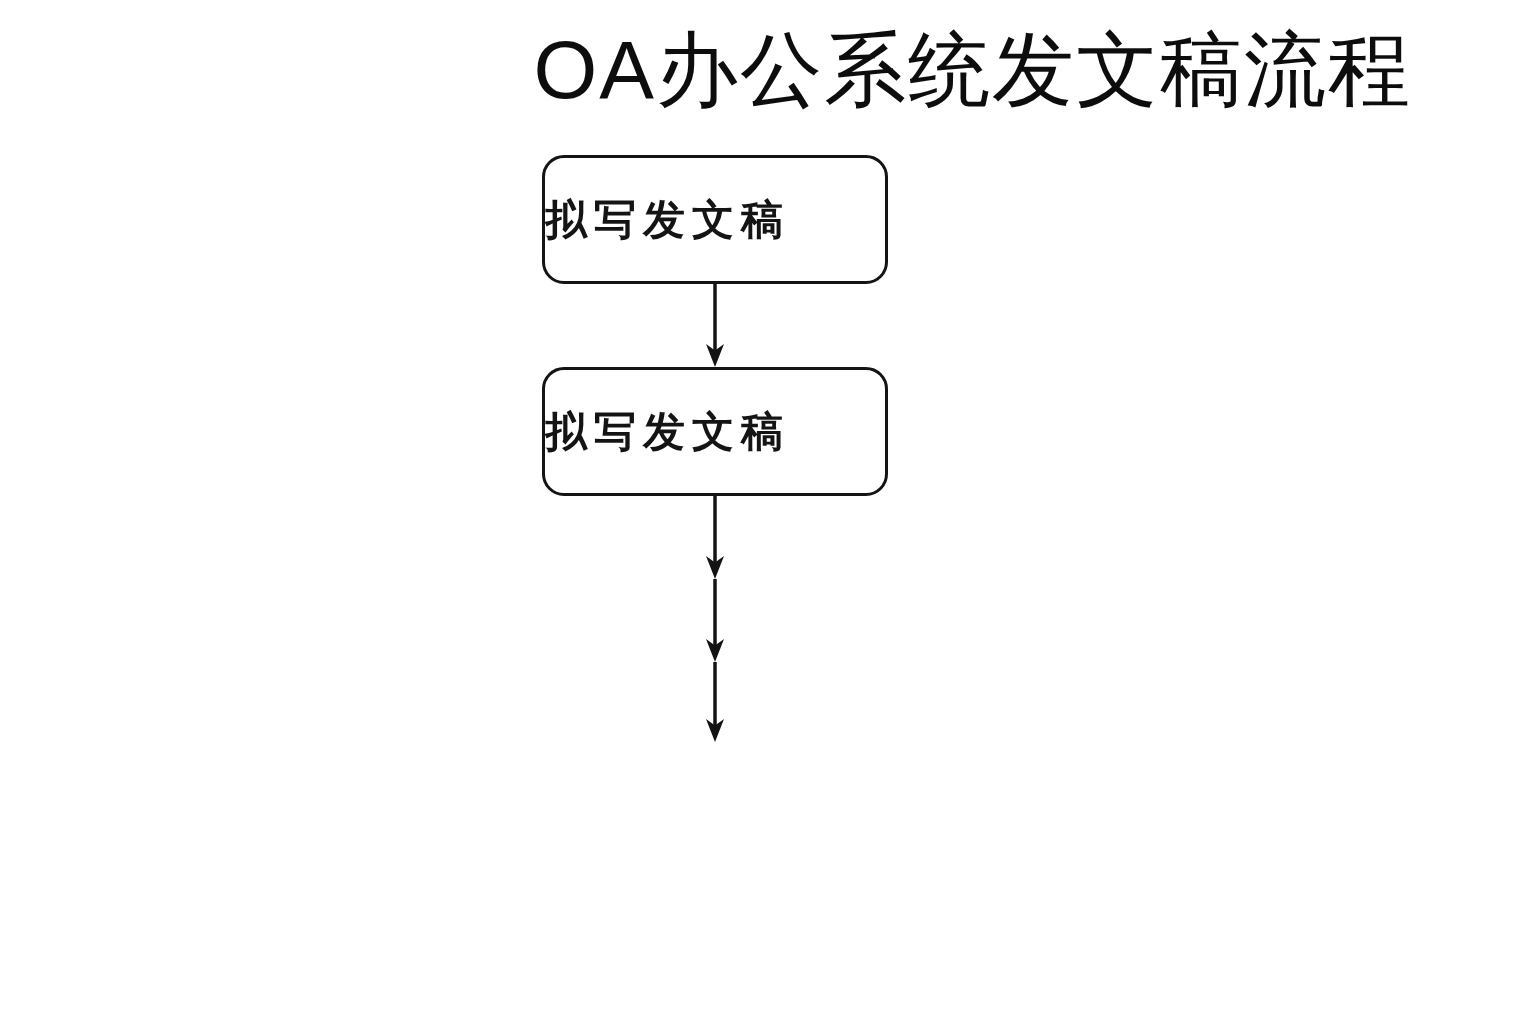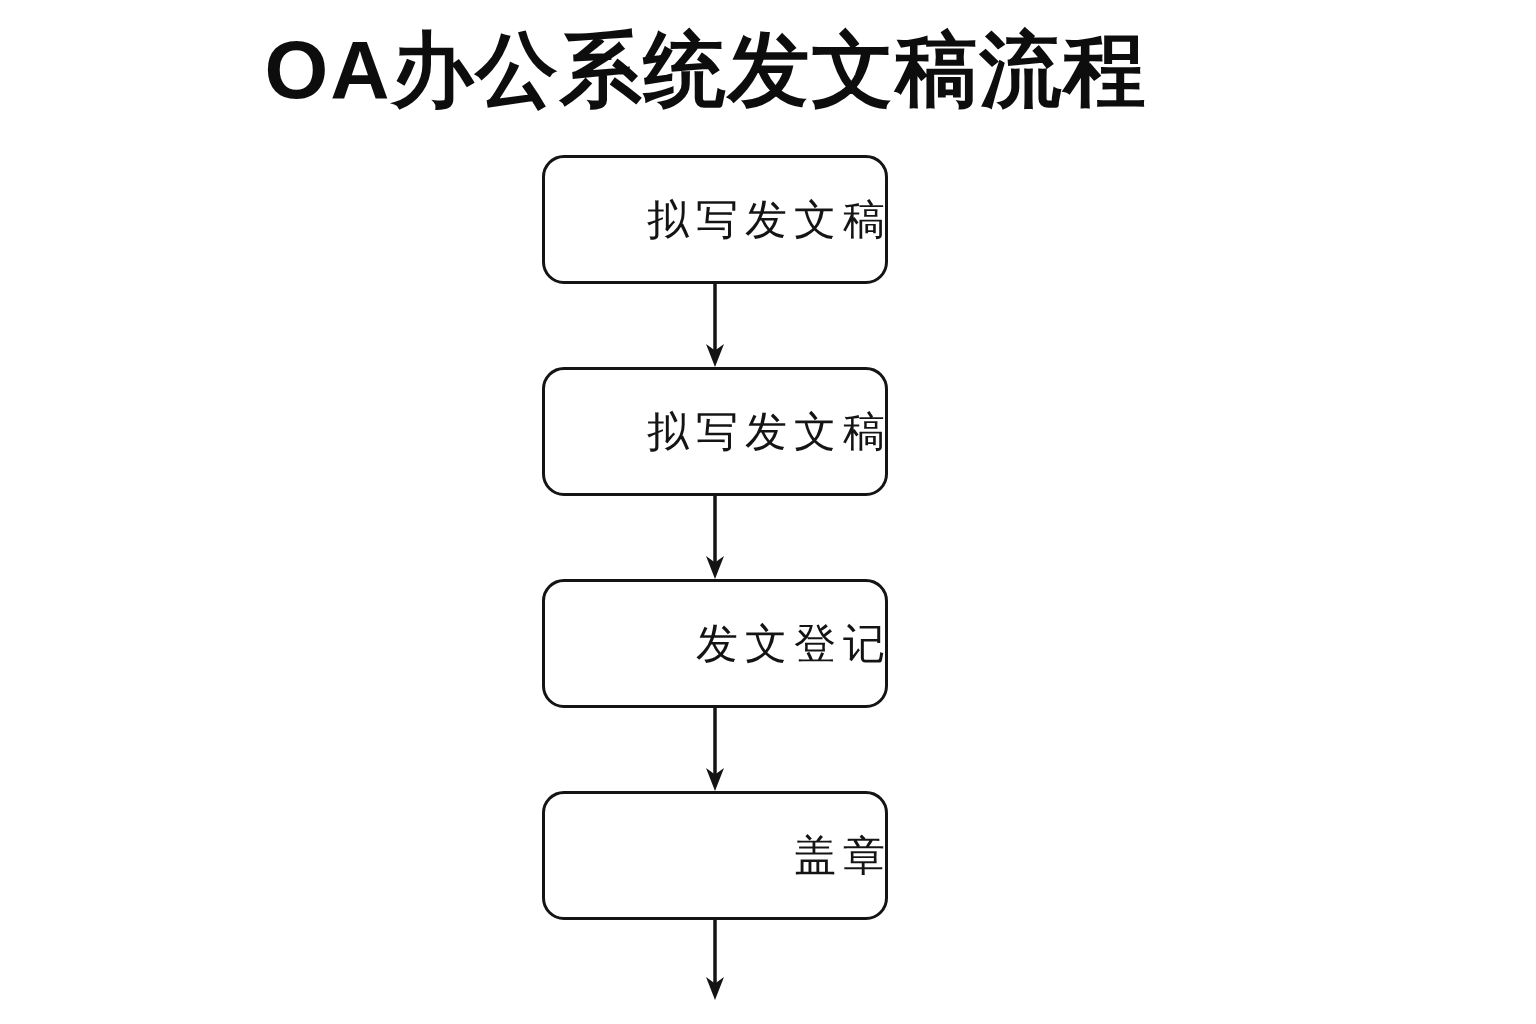--- a/index.html
+++ b/index.html
@@ -13,23 +13,23 @@
     background: #ffffff;
     overflow: hidden;
     font-family: "Liberation Sans", sans-serif;
     color: #111111;
   }
   .page-title {
     position: absolute;
     top: 16px;
     left: 0;
     width: 1412px;
-    text-align: center;
+    text-align: right;
     font-size: 82px;
-    font-weight: 700;
+    font-weight: 400;
     letter-spacing: 2px;
     color: #0d0d0d;
     white-space: nowrap;
   }
   .flow {
     position: absolute;
     top: 155px;
     left: 542px;
     width: 346px;
     display: flex;
@@ -38,21 +38,22 @@
   }
   .node {
     box-sizing: border-box;
     width: 346px;
     height: 129px;
     background: #ffffff;
     border: 3.5px solid #141414;
     border-radius: 22px;
     display: flex;
     align-items: center;
-    justify-content: flex-end;
+    justify-content: flex-start;
+    font-weight: bold;
   }
   .node-label {
     font-size: 42px;
     letter-spacing: 7px;
     margin-right: -7px; 
     color: #141414;
     white-space: nowrap;
   }
   .arrow {
     display: block;
@@ -77,31 +78,25 @@
 
   <div class="node">
     <span class="node-label">拟写发文稿</span>
   </div>
 
   <svg class="arrow" width="40" height="83" viewBox="0 0 40 83" aria-hidden="true">
     <line x1="20" y1="0" x2="20" y2="73" stroke="#141414" stroke-width="3.5"></line>
     <path d="M20 83 L11 60 L20 66.5 L29 60 Z" fill="#141414"></path>
   </svg>
 
-  <div class="node">
-    <span class="node-label">发文登记</span>
-  </div>
 
   <svg class="arrow" width="40" height="83" viewBox="0 0 40 83" aria-hidden="true">
     <line x1="20" y1="0" x2="20" y2="73" stroke="#141414" stroke-width="3.5"></line>
     <path d="M20 83 L11 60 L20 66.5 L29 60 Z" fill="#141414"></path>
   </svg>
 
-  <div class="node">
-    <span class="node-label">盖章</span>
-  </div>
 
   <svg class="arrow" width="40" height="80" viewBox="0 0 40 80" aria-hidden="true">
     <line x1="20" y1="0" x2="20" y2="70" stroke="#141414" stroke-width="3.5"></line>
     <path d="M20 80 L11 57 L20 63.5 L29 57 Z" fill="#141414"></path>
   </svg>
 
 </div>
 
 </body></html>

